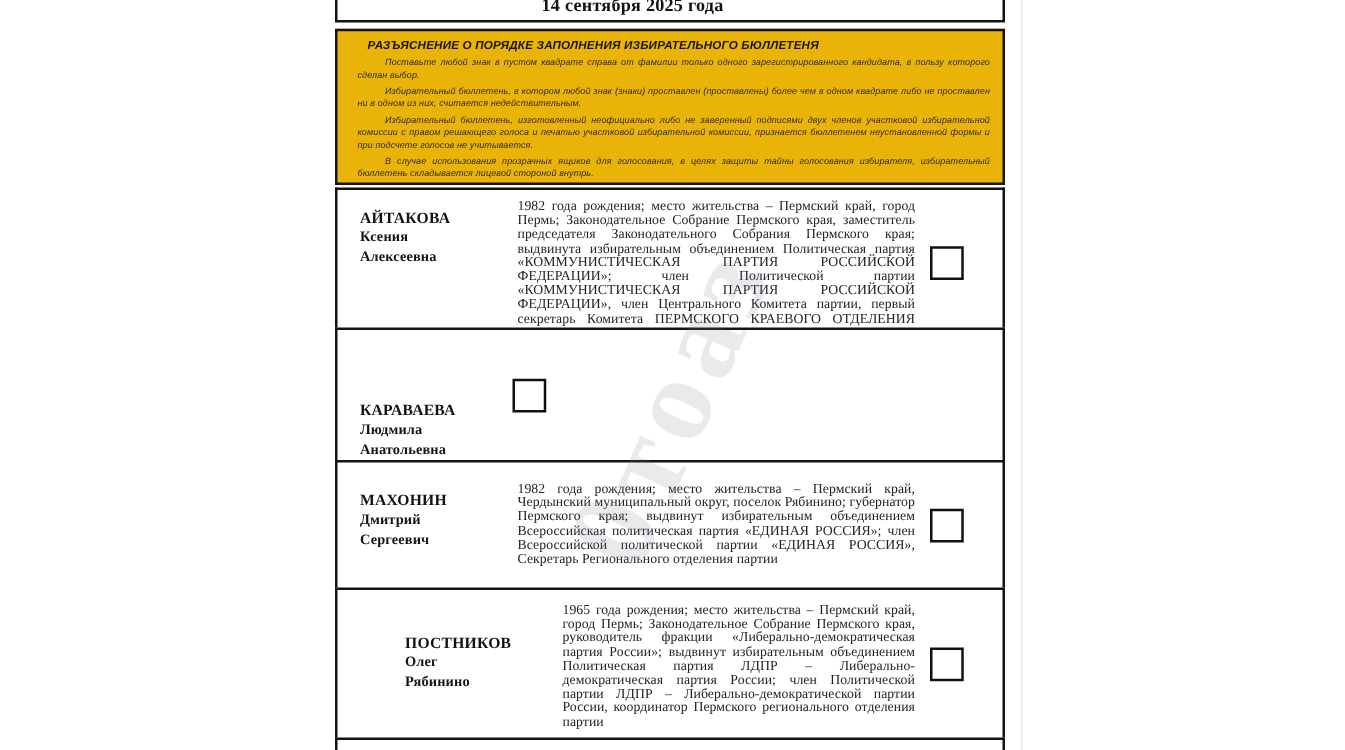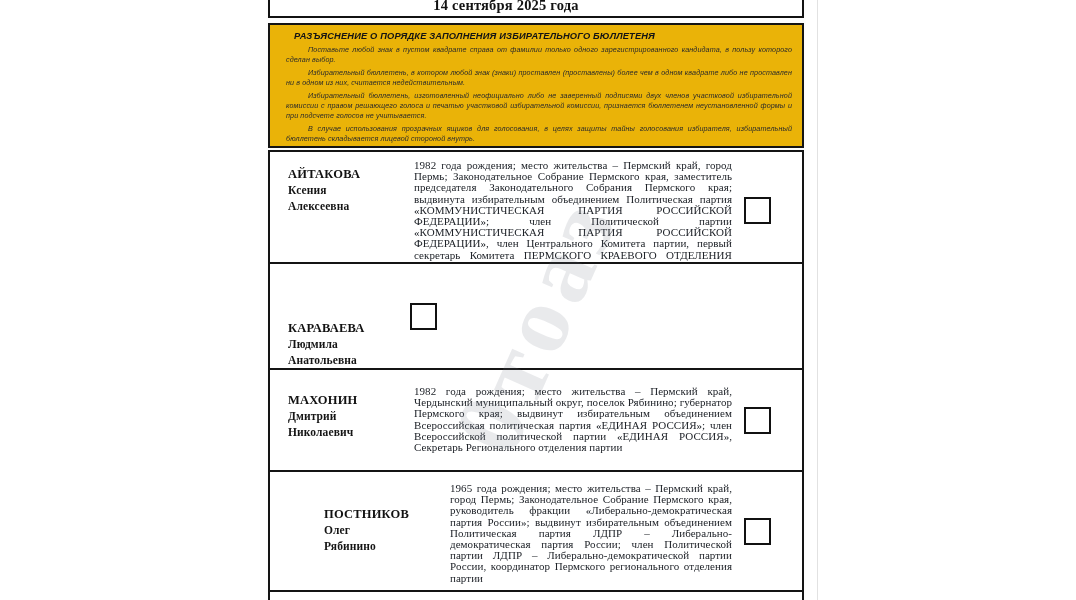--- a/index.html
+++ b/index.html
@@ -251,21 +251,21 @@
         </div>
         <div class="cand-box-cell">
           <div class="vote-box"></div>
         </div>
       </div>
 
       <div class="cand-row row-h102">
         <div class="cand-name">
           <div class="cand-surname">МАХОНИН</div>
           <div class="cand-first">Дмитрий</div>
-          <div class="cand-patronymic">Николаевич</div>
+          <div class="cand-patronymic">Сергеевич</div>
         </div>
         <div class="cand-info">1982 года рождения; место жительства – Пермский край, Чердынский муниципальный округ, поселок Рябинино; губернатор Пермского края; выдвинут избирательным объединением Всероссийская политическая партия «ЕДИНАЯ РОССИЯ»; член Всероссийской политической партии «ЕДИНАЯ РОССИЯ», Секретарь Регионального отделения партии</div>
         <div class="cand-box-cell">
           <div class="vote-box"></div>
         </div>
       </div>
 
       <div class="cand-row row-h120">
         <div class="cand-name">
           <div class="cand-surname">ПОСТНИКОВ</div>

